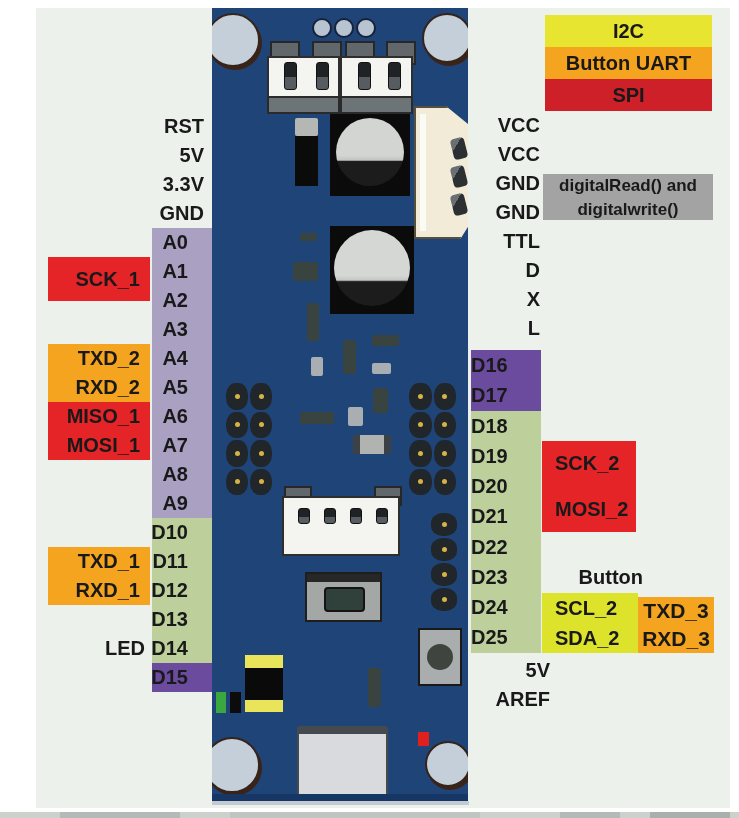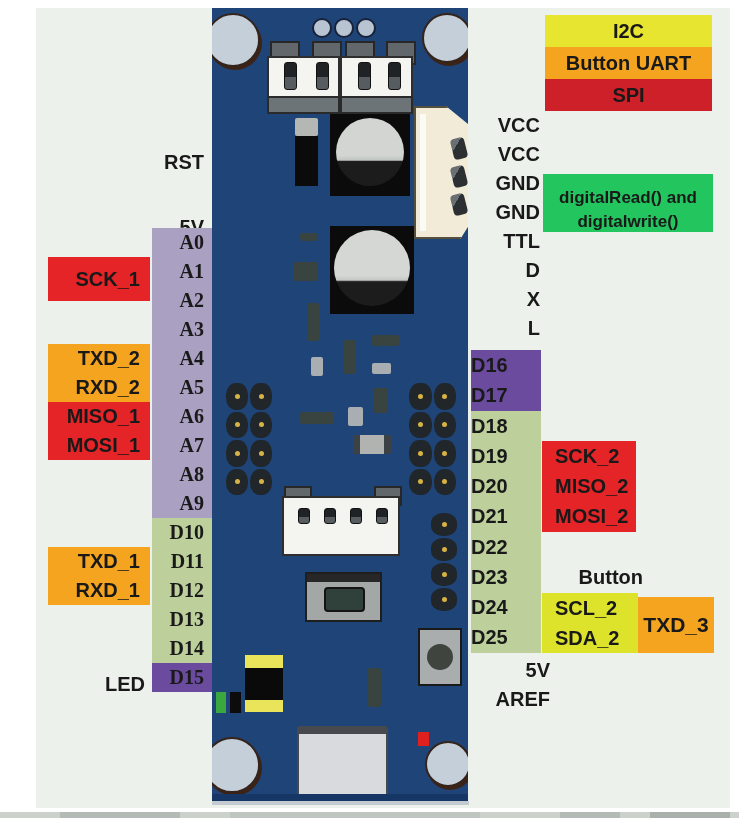--- a/index.html
+++ b/index.html
@@ -1,26 +1,26 @@
 <!DOCTYPE html>
 <html><head>
 <meta charset="utf-8">
 <style>
   html,body{margin:0;padding:0;background:#ffffff;}
   .canvas{position:relative;width:739px;height:818px;background:#ffffff;overflow:hidden;
           font-family:"Liberation Sans","DejaVu Sans",sans-serif;font-weight:700;color:#191919;}
   .abs{position:absolute;}
   
   .row{height:29px;line-height:29px;white-space:nowrap;}
-  .tr{text-align:right;margin-top:36px;}
+  .tr{text-align:right;}
   .tl{text-align:right;}
   .pin{font-size:20px;}
   .band{position:absolute;display:flex;flex-direction:column;}
   .band .frow{flex:1;display:flex;align-items:center;font-size:20px;}
-  .band .frow.jr{justify-content:flex-end;padding-right:8px;font-family:Liberation Serif, serif;}
+  .band .frow.jr{justify-content:flex-end;padding-right:24px;}
   .band .frow.jl{justify-content:flex-start;}
   .tagbox{position:absolute;display:flex;flex-direction:column;}
   .tagbox .frow{flex:1;display:flex;align-items:center;font-size:20px;}
   .tagbox .frow.jr{justify-content:flex-end;padding-right:10px;}
   .tagbox .frow.jl{justify-content:flex-start;padding-left:13px;}
   
   .legend{position:absolute;left:545px;top:15px;width:167px;display:flex;flex-direction:column;}
   .legend .lrow{height:32px;line-height:32px;text-align:center;font-size:20px;}
   
   .infobox{position:absolute;left:543px;width:170px;text-align:center;font-size:17px;}
@@ -249,39 +249,39 @@
     <div class="frow jl">D25</div>
   </div>
 
   <div class="abs" style="left:480px;top:656px;width:70px;">
     <div class="row pin tl">5V</div>
     <div class="row pin tl">AREF</div>
   </div>
 
   <div class="tagbox" style="left: 542px; top: 441px; width: 94px; height: 91px; background: rgb(229, 36, 40);">
     <div class="frow jl">SCK_2</div>
-    <div class="frow jl">MISO_2</div>
     <div class="frow jl">MOSI_2</div>
   </div>
   <div class="abs row pin tl" style="left:553px;top:563px;width:90px;">Button</div>
   <div class="tagbox" style="left: 542px; top: 593px; width: 96px; height: 60px; background: rgb(221, 227, 43);">
     <div class="frow jl">SCL_2</div>
     <div class="frow jl">SDA_2</div>
   </div>
   <div class="tagbox" style="left: 638px; top: 597px; width: 76px; height: 56px; background: rgb(245, 164, 31);">
     <div class="frow" style="justify-content:center;font-size:21px;">TXD_3</div>
+    <div class="frow" style="justify-content:center;font-size:21px;">RXD_3</div>
   </div>
 
   <div class="legend">
     <div class="lrow" style="background: rgb(232, 229, 49);">I2C</div>
     <div class="lrow" style="background: rgb(245, 164, 31);">Button UART</div>
     <div class="lrow" style="background: rgb(206, 32, 41);">SPI</div>
   </div>
 
-  <div class="infobox" style="top: 174px; height: 46px; padding-top: 12px; background: #22c55e;">
+  <div class="infobox" style="top: 174px; height: 46px; padding-top: 0px; background: #a3a3a3;">
     <div class="iline">digitalRead() and</div>
     <div class="iline">digitalwrite()</div>
   </div>
 
   <div class="bstrip"></div>
   <div class="bseg" style="left:60px;width:120px;"></div>
   <div class="bseg" style="left:230px;width:250px;background:#bfc5c1;"></div>
   <div class="bseg" style="left:560px;width:60px;"></div>
   <div class="bseg" style="left:650px;width:80px;background:#aab0ac;"></div>
 

